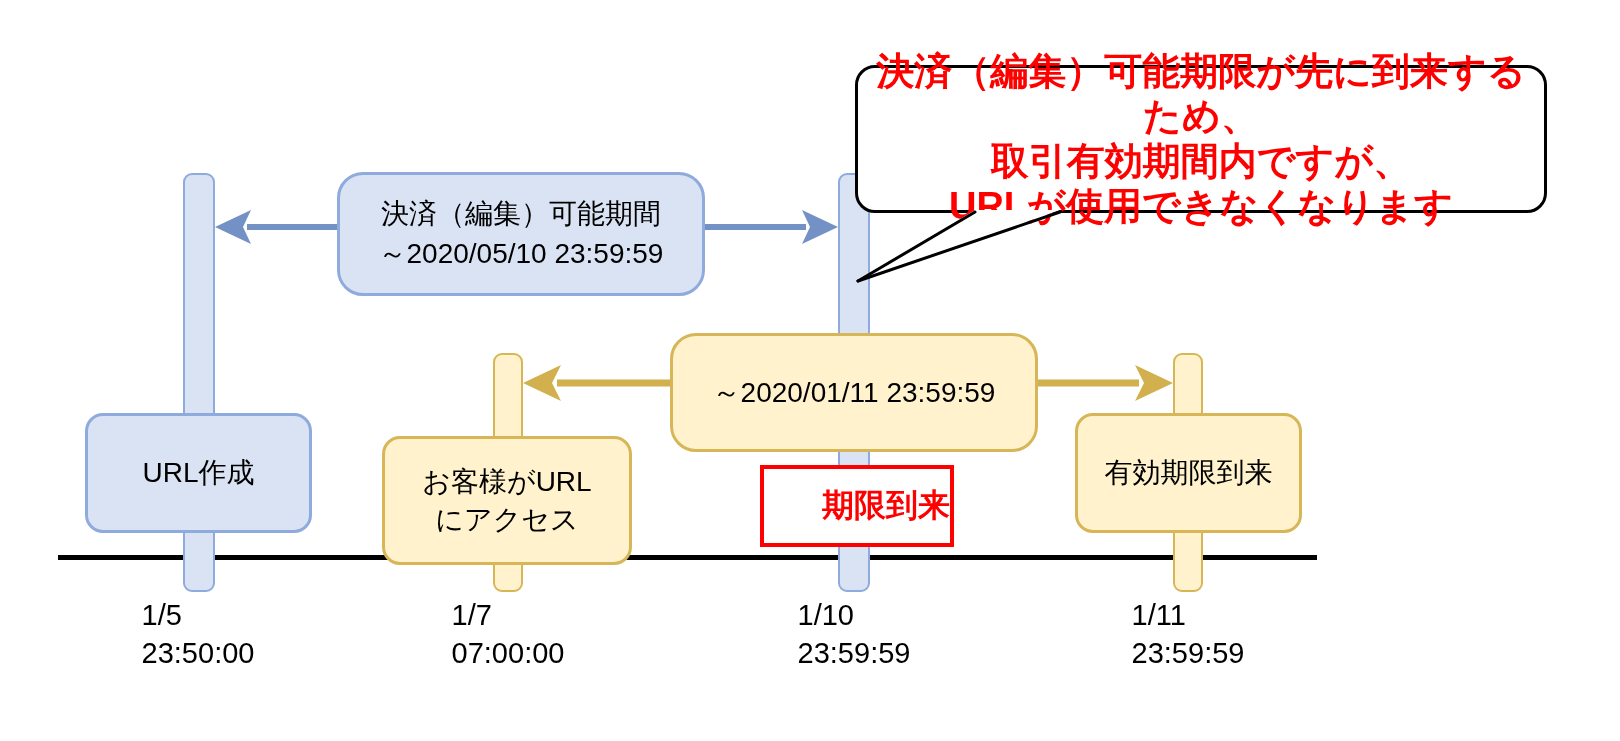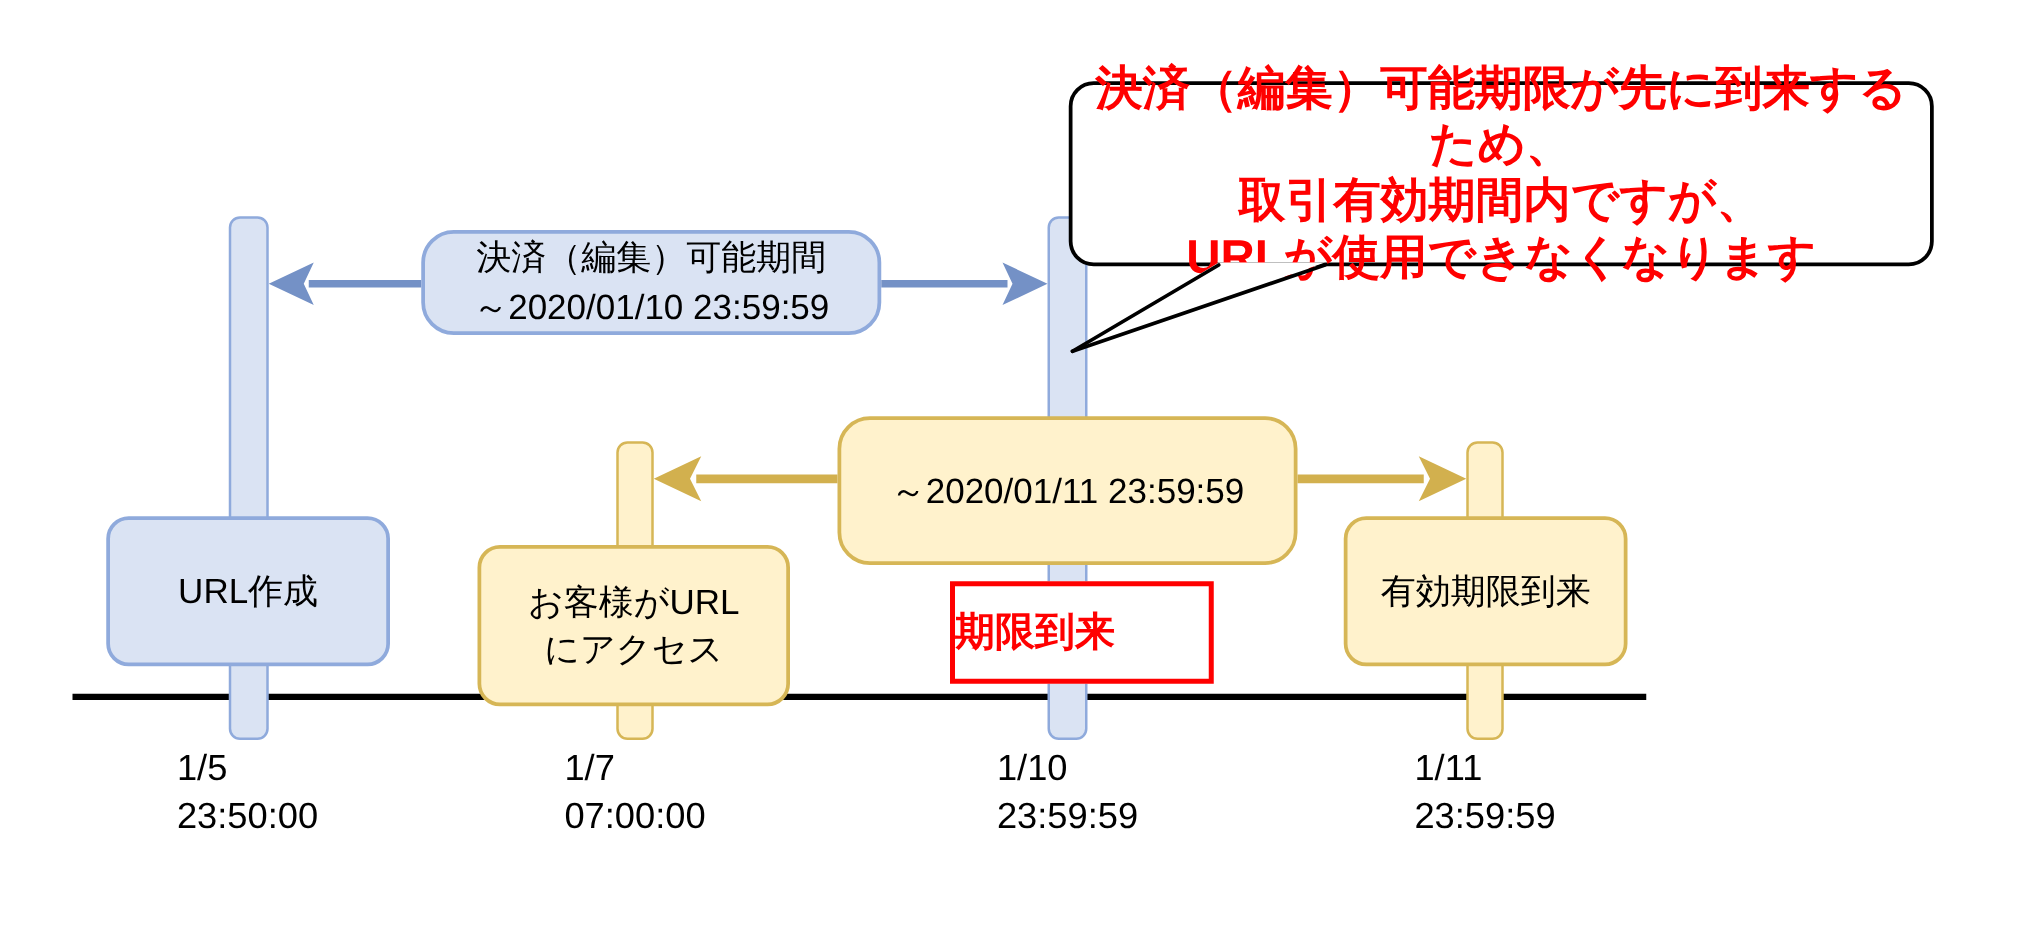--- a/index.html
+++ b/index.html
@@ -68,21 +68,21 @@
     align-items: center;
     justify-content: center;
     text-align: center;
     font-size: 28px;
     line-height: 40px;
     color: #000;
     z-index: 4;
   }
   .period-box.blue   { background: var(--c-blue-fill);   border-color: var(--c-blue-border); }
   .period-box.yellow { background: var(--c-yellow-fill); border-color: var(--c-yellow-border); }
-  .period-payment     { left: 337px; top: 172px; width: 368px; height: 84px; margin-top: 12px; }
+  .period-payment     { left: 337px; top: 172px; width: 368px; height: 124px; }
   .period-transaction { left: 670px; top: 333px; width: 368px; height: 119px; }
 
   
   .event-box {
     position: absolute;
     border-radius: 18px;
     border: 3px solid;
     display: flex;
     flex-direction: column;
     align-items: center;
@@ -96,26 +96,26 @@
   .event-box.blue   { background: var(--c-blue-fill);   border-color: var(--c-blue-border); }
   .event-box.yellow { background: var(--c-yellow-fill); border-color: var(--c-yellow-border); }
   .event-url-created     { left: 85px;   top: 413px; width: 227px; height: 120px; }
   .event-customer-access { left: 382px;  top: 436px; width: 250px; height: 129px; }
   .event-expiry          { left: 1075px; top: 413px; width: 227px; height: 120px; }
 
   
   .deadline-badge {
     position: absolute;
     left: 760px; top: 465px;
-    width: 211px; height: 82px;
+    width: 194px; height: 82px;
     background: #ffffff;
     border: 4px solid var(--c-red);
     display: flex;
     align-items: center;
-    justify-content: flex-start;
+    justify-content: flex-end;
     font-size: 32px;
     font-weight: bold;
     color: var(--c-red);
     z-index: 5;
   }
 
   
   .callout-bubble {
     position: absolute;
     left: 855px; top: 65px;
@@ -188,21 +188,21 @@
       <polygon points="523,383 561,365 552,383 561,401"></polygon>
     </g>
     <g class="arrow-yellow">
       <line x1="1038" y1="383" x2="1139" y2="383"></line>
       <polygon points="1173,383 1135,365 1144,383 1135,401"></polygon>
     </g>
   </svg>
 
   <div class="period-box blue period-payment">
     <div>決済（編集）可能期間</div>
-    <div>～2020/01/10 23:59:59</div>
+    <div>～2020/05/10 23:59:59</div>
   </div>
   <div class="period-box yellow period-transaction">
     <div>～2020/01/11 23:59:59</div>
   </div>
 
   <div class="event-box blue event-url-created">
     <div>URL作成</div>
   </div>
   <div class="event-box yellow event-customer-access">
     <div>お客様がURL</div>

